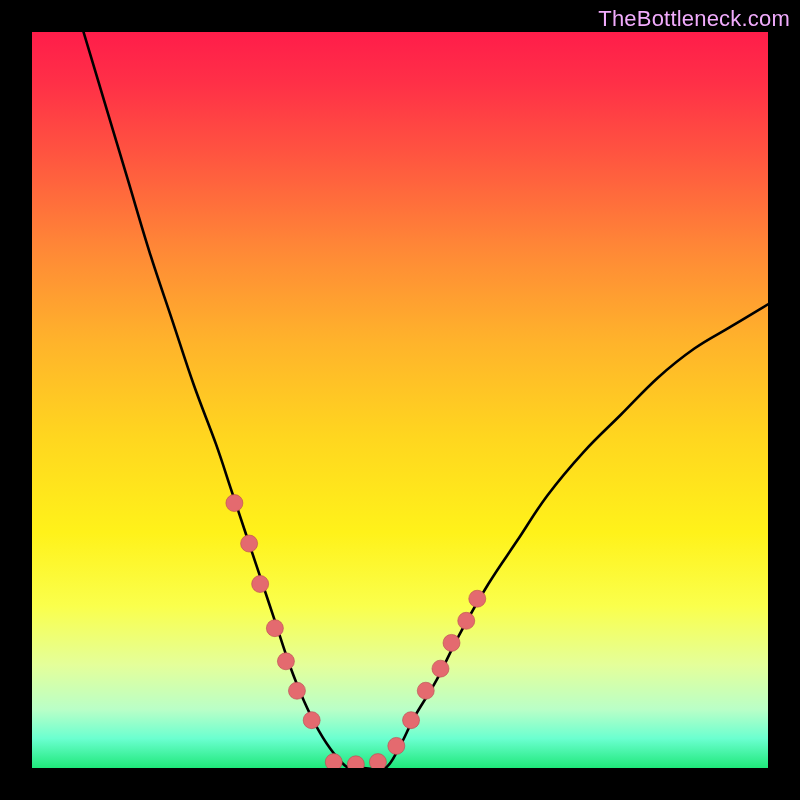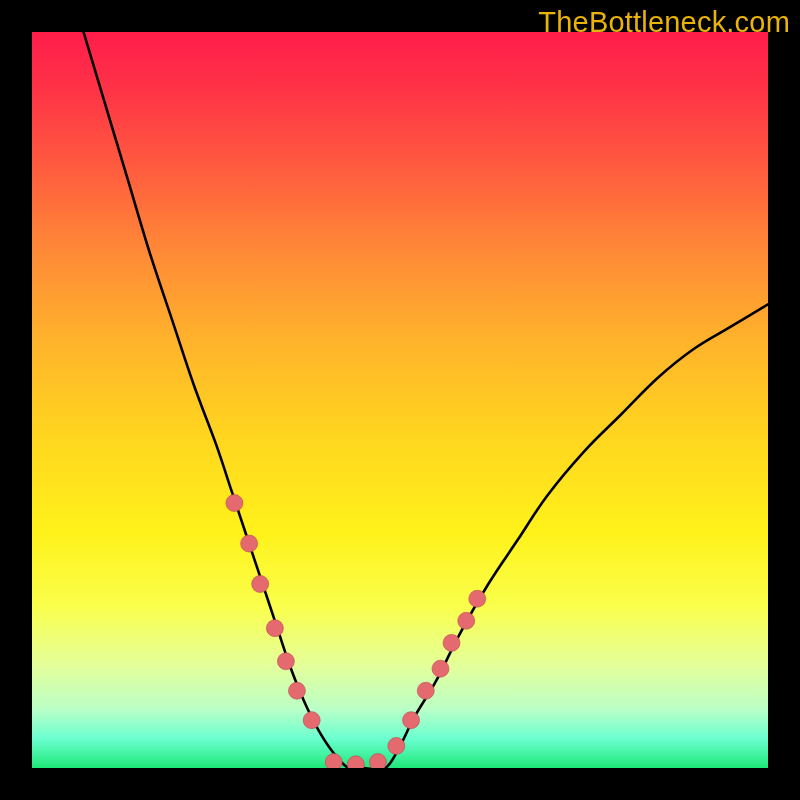--- a/index.html
+++ b/index.html
@@ -46,22 +46,22 @@
   .curve {
     position: absolute;
     inset: 0;
     width: 736px;
     height: 736px;
   }
   .watermark {
     position: absolute;
     top: 6px;
     right: 10px;
-    color: #eab308;
-    font-size: 29px;
+    color: #f0abfc;
+    font-size: 22px;
     font-weight: 500;
     letter-spacing: 0.2px;
     user-select: none;
   }
 </style>
 </head>
 <body>
 
 <div class="frame">
   <div class="plot-area">

